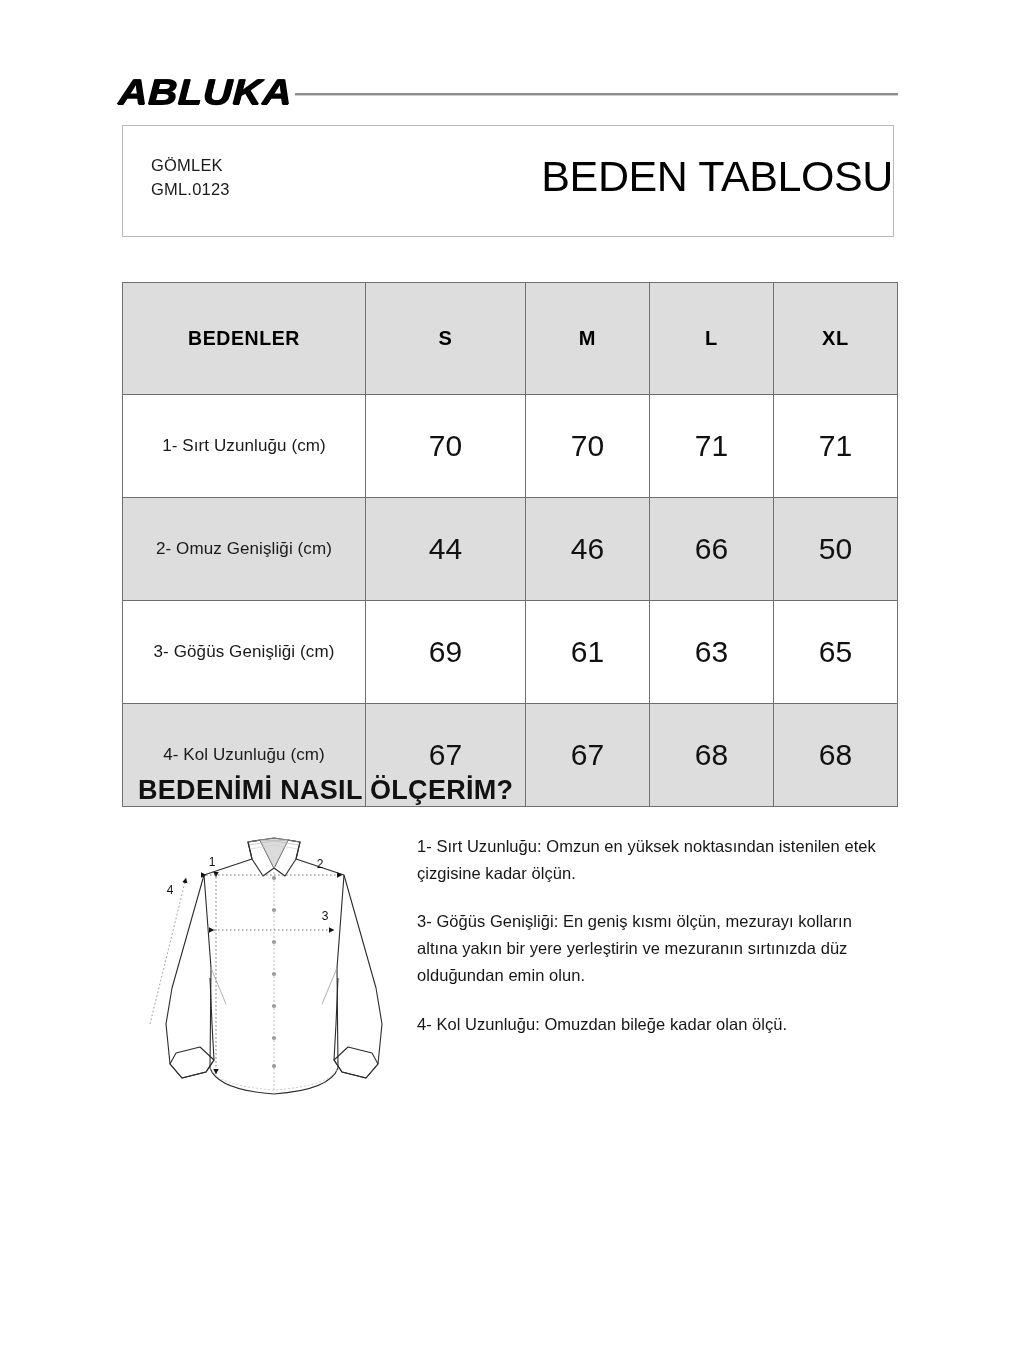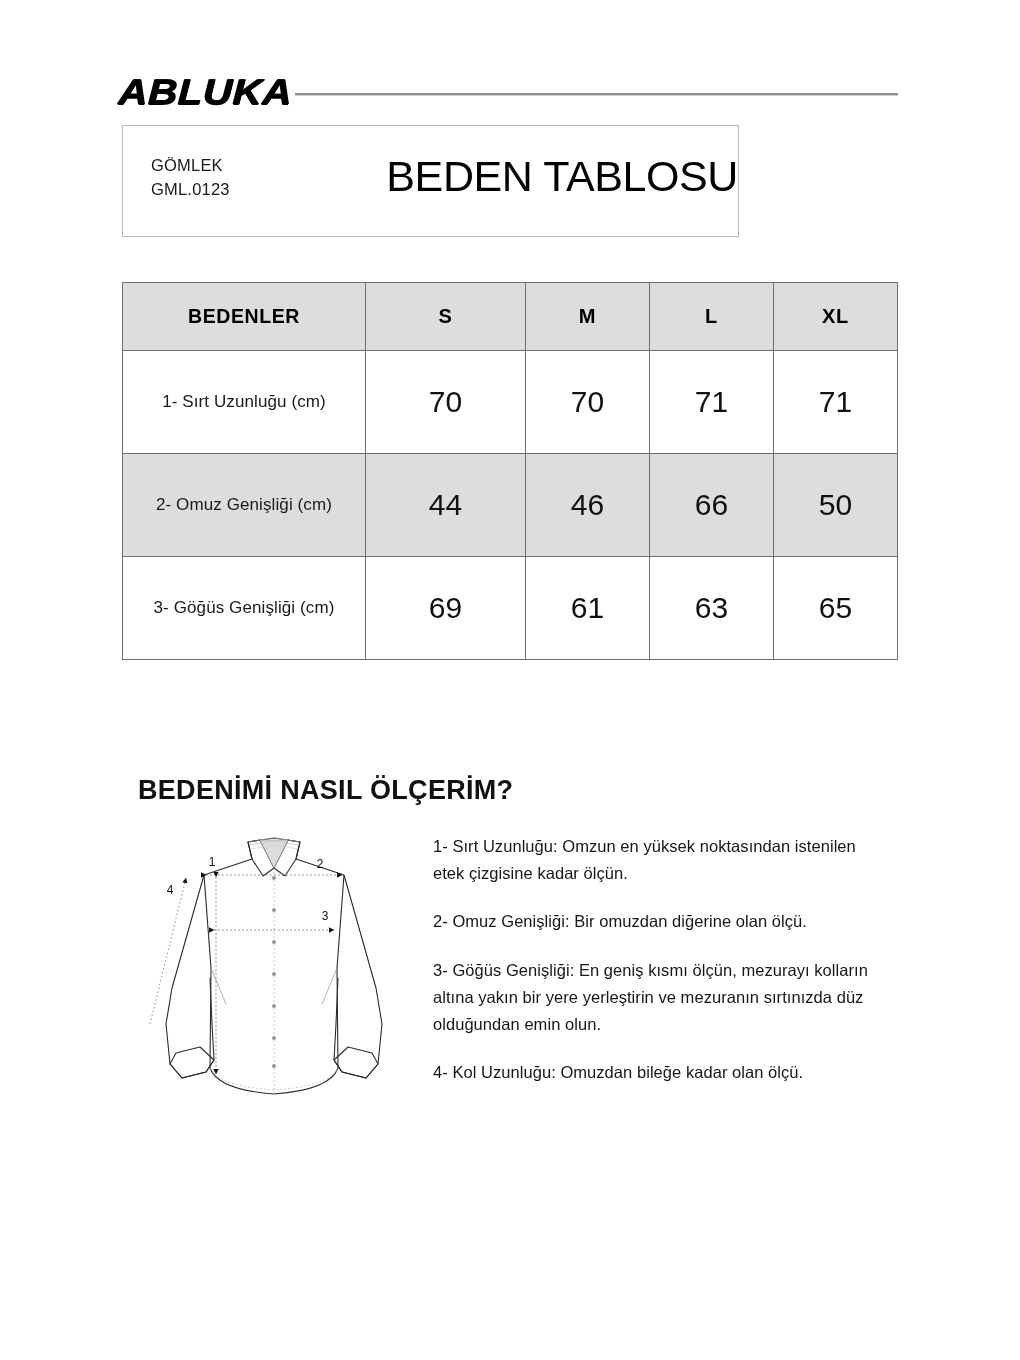--- a/index.html
+++ b/index.html
@@ -46,21 +46,21 @@
     margin-top: 4px;
     border-top: 2px solid #8d8d8d;
     border-bottom: 1px solid #cfcfcf;
   }
 
   
   .header-box {
     position: absolute;
     left: 122px;
     top: 125px;
-    width: 617px;
+    width: 772px;
     height: 112px;
     border: 1px solid #b9b9b9;
     box-sizing: border-box;
     padding-left: 45px;
   }
   .header-sku {
     position: absolute;
     left: 28px;
     top: 27px;
     font-size: 16.5px;
@@ -98,21 +98,21 @@
 
   .size-table th,
   .size-table td {
     border: 1px solid #6f6f6f;
     box-sizing: border-box;
     text-align: center;
     vertical-align: middle;
     padding: 0;
   }
   .size-table thead th {
-    height: 68px;
+    height: 112px;
     background: #dddddd;
     font-size: 20px;
     font-weight: bold;
     letter-spacing: 0.6px;
     color: #000000;
   }
   .size-table thead th.h-label { font-size: 19.5px; }
   .size-table tbody tr { height: 103px; }
   .size-table tbody td.rowlabel {
     font-size: 17px;
@@ -152,21 +152,21 @@
     position: absolute;
     left: 417px;
     top: 833px;
     width: 470px;
   }
   .howto-para {
     font-size: 16.5px;
     line-height: 1.62;
     letter-spacing: 0.05px;
     color: #171717;
-    margin: 0 0 22px 16px;
+    margin: 0 0 22px 0;
   }
   .howto-para:last-child { margin-bottom: 0; }
 </style>
 </head>
 <body>
 
 <div class="logo-row">
   <div class="logo-word">ABLUKA</div>
   <div class="logo-rule"></div>
 </div>
@@ -211,20 +211,27 @@
       <td class="val">66</td>
       <td class="val">50</td>
     </tr>
     <tr class="plain">
       <td class="rowlabel">3- Göğüs Genişliği (cm)</td>
       <td class="val">69</td>
       <td class="val">61</td>
       <td class="val">63</td>
       <td class="val">65</td>
     </tr>
+    <tr class="shade">
+      <td class="rowlabel">4- Kol Uzunluğu (cm)</td>
+      <td class="val">67</td>
+      <td class="val">67</td>
+      <td class="val">68</td>
+      <td class="val">68</td>
+    </tr>
   </tbody>
 </table>
 
 <div class="howto-title">BEDENİMİ NASIL ÖLÇERİM?</div>
 
 <div class="shirt-wrap">
   <svg viewBox="0 0 252 285" xmlns="http://www.w3.org/2000/svg">
     <g fill="none" stroke="#2b2b2b" stroke-width="1.1" stroke-linejoin="round">
 
       <path d="M56 47 L24 160 L18 196 L22 236 L34 250 L58 244 L66 232 L64 196 L62 150"></path>
@@ -300,16 +307,15 @@
       <text x="64" y="38" text-anchor="middle">1</text>
       <text x="172" y="40" text-anchor="middle">2</text>
       <text x="177" y="92" text-anchor="middle">3</text>
       <text x="22" y="66" text-anchor="middle">4</text>
     </g>
   </svg>
 </div>
 
 <div class="howto-text">
   <p class="howto-para">1- Sırt Uzunluğu: Omzun en yüksek noktasından istenilen etek çizgisine kadar ölçün.</p>
-  <p class="howto-para">2- Omuz Genişliği: Bir omuzdan diğerine olan ölçü.</p>
   <p class="howto-para">3- Göğüs Genişliği: En geniş kısmı ölçün, mezurayı kolların altına yakın bir yere yerleştirin ve mezuranın sırtınızda düz olduğundan emin olun.</p>
   <p class="howto-para">4- Kol Uzunluğu: Omuzdan bileğe kadar olan ölçü.</p>
 </div>
 
 </body></html>

